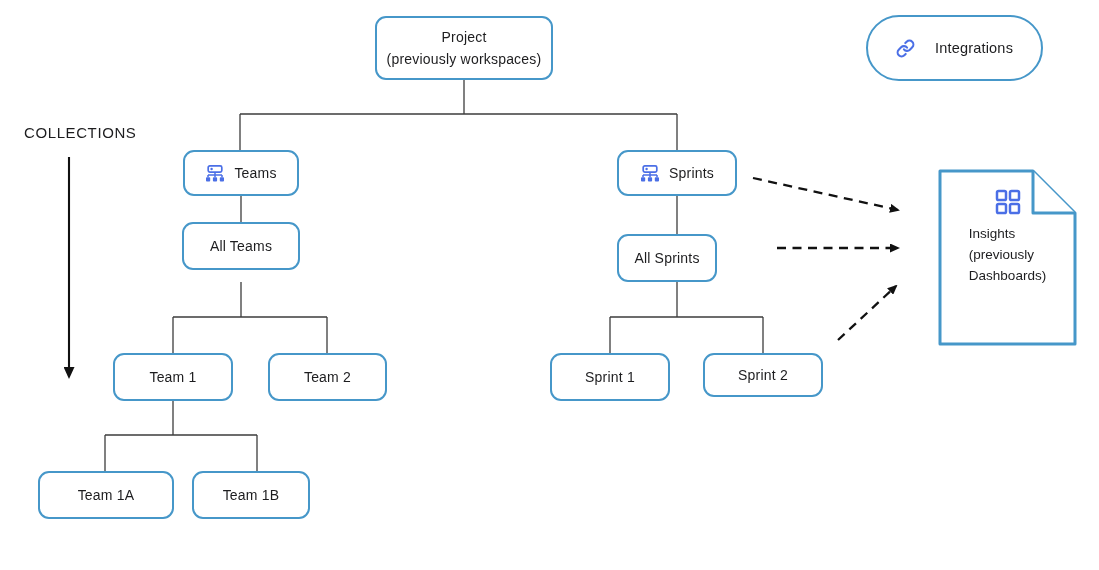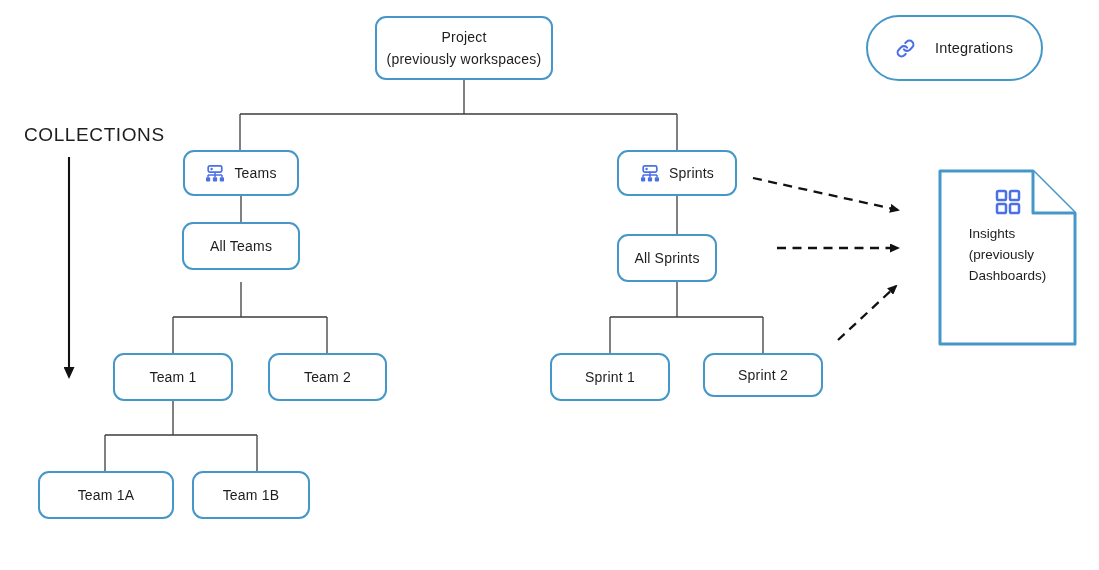--- a/index.html
+++ b/index.html
@@ -31,21 +31,21 @@
     font-size: 14px;
     letter-spacing: 0.2px;
     z-index: 1;
   }
   .node.multiline { flex-direction: column; gap: 3px; line-height: 1.35; }
   .pill { border-radius: 33px; font-size: 14.5px; gap: 20px; }
   .icon-blue { color: #4B6FE6; display: inline-flex; align-items: center; }
   .collections-label {
     position: absolute;
     left: 24px; top: 124px;
-    font-size: 19px;
+    font-size: 15px;
     letter-spacing: 0.6px;
     z-index: 1;
   }
   .doc {
     position: absolute;
     left: 938px; top: 169px;
     width: 139px; height: 177px;
     z-index: 1;
   }
   .doc svg.doc-shape { position: absolute; left: 0; top: 0; }

